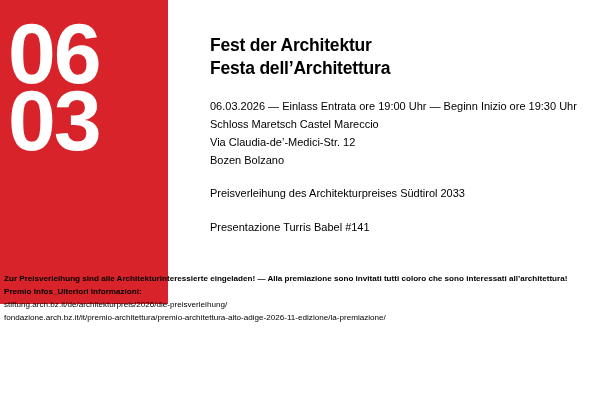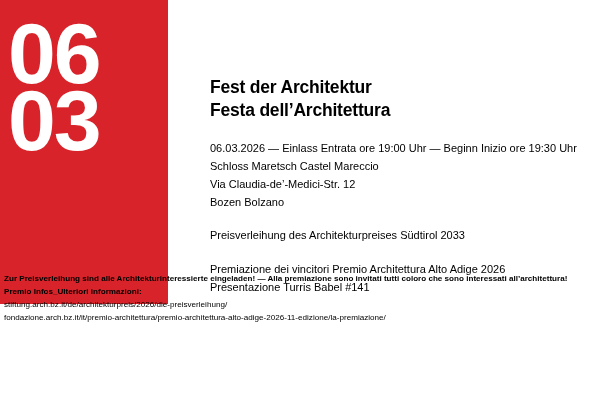--- a/index.html
+++ b/index.html
@@ -45,21 +45,20 @@
   }
   .date-line.second {
     margin-top: -4px;
   }
   
   .content {
     position: absolute;
     left: 210px;
     top: 34px;
     width: 380px;
-    margin-top: 42px;
   }
   .title {
     font-size: 17.5px;
     font-weight: bold;
     line-height: 1.32;
     letter-spacing: -0.2px;
   }
   .block {
     margin-top: 18px;
     font-size: 11px;
@@ -116,21 +115,20 @@
       <div class="row">Schloss Maretsch Castel Mareccio</div>
       <div class="row">Via Claudia-de’-Medici-Str. 12</div>
       <div class="row">Bozen Bolzano</div>
     </div>
 
     <div class="block gap">
       <div class="row">Preisverleihung des Architekturpreises Südtirol 2033</div>
     </div>
 
     <div class="block gap">
-      <div class="row">Premiazione dei vincitori Premio Architettura Alto Adige 2026</div>
       <div class="row">Presentazione Turris Babel #141</div>
     </div>
 
   </div>
 
   <div class="footer">
     <div class="row strong">Zur Preisverleihung sind alle Architekturinteressierte eingeladen! — Alla premiazione sono invitati tutti coloro che sono interessati all’architettura!</div>
     <div class="row strong">Premio Infos_Ulteriori informazioni:</div>
     <div class="row"><a class="link" href="#">stiftung.arch.bz.it/de/architekturpreis/2026/die-preisverleihung/</a></div>
     <div class="row"><a class="link" href="#">fondazione.arch.bz.it/it/premio-architettura/premio-architettura-alto-adige-2026-11-edizione/la-premiazione/</a></div>

